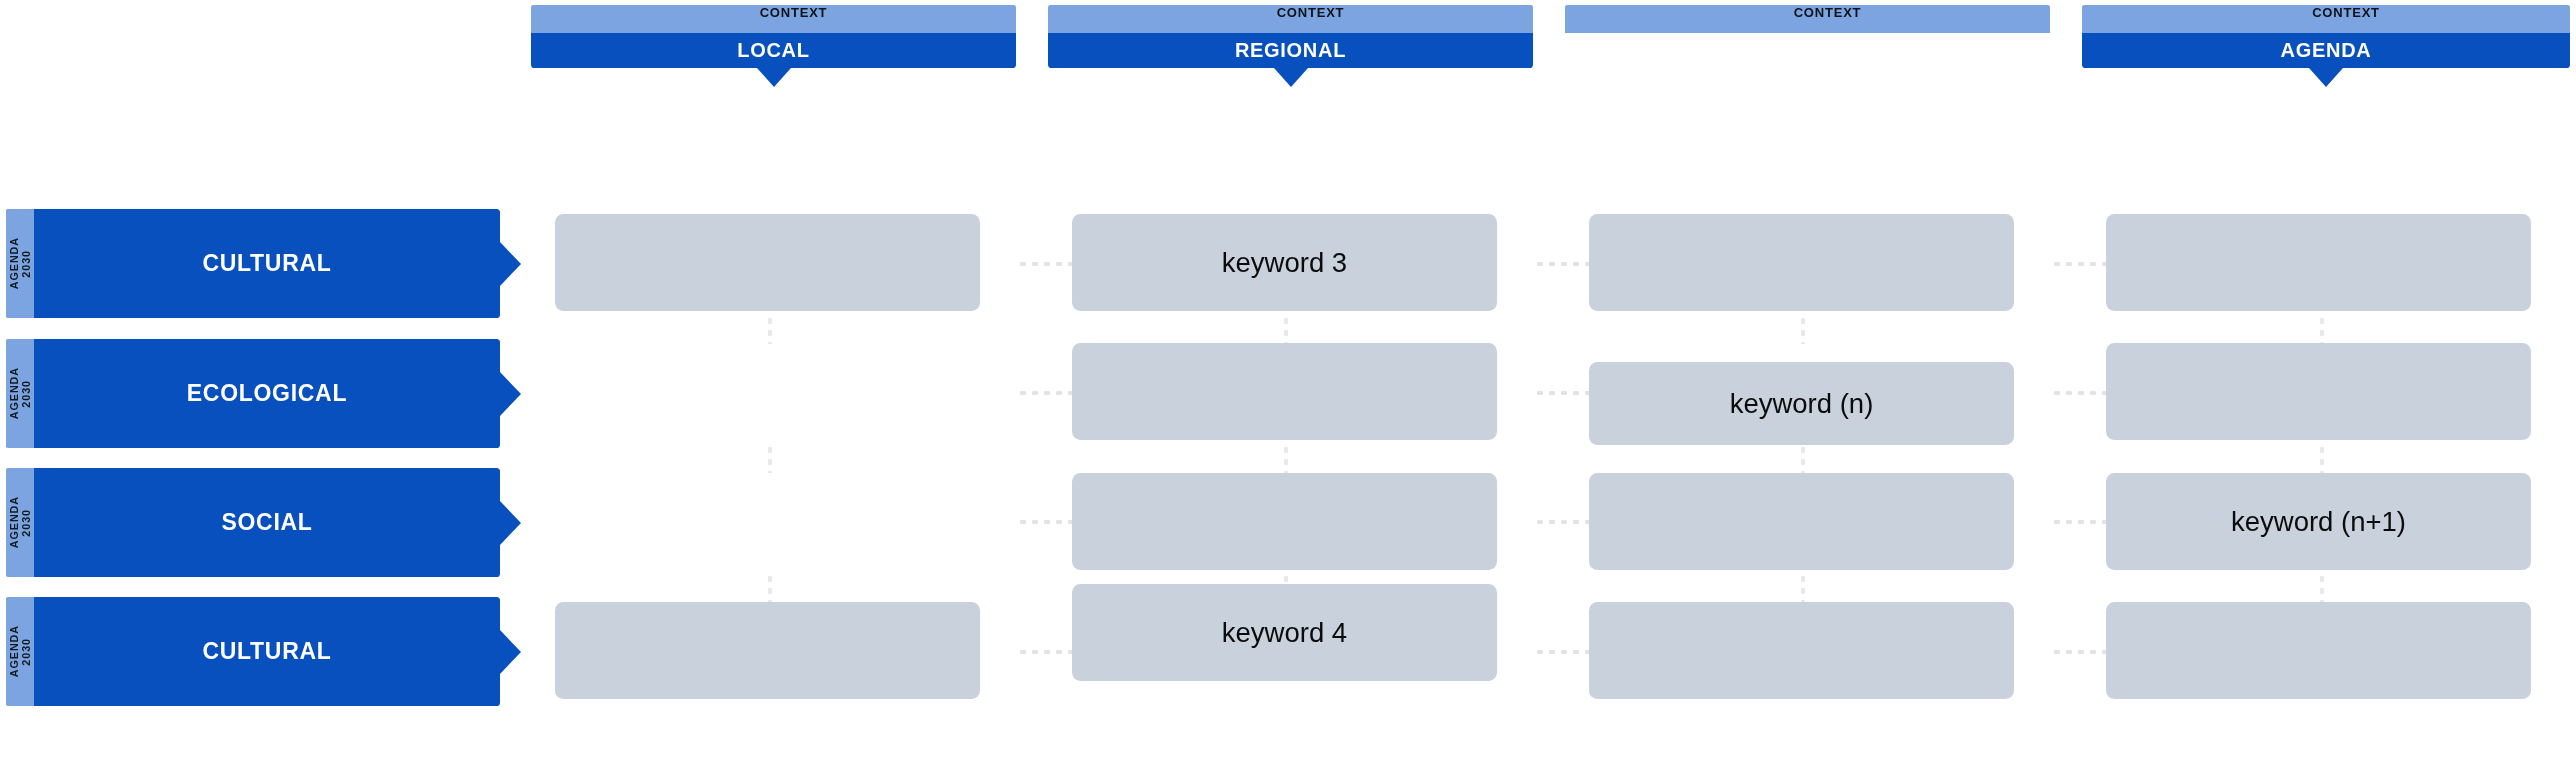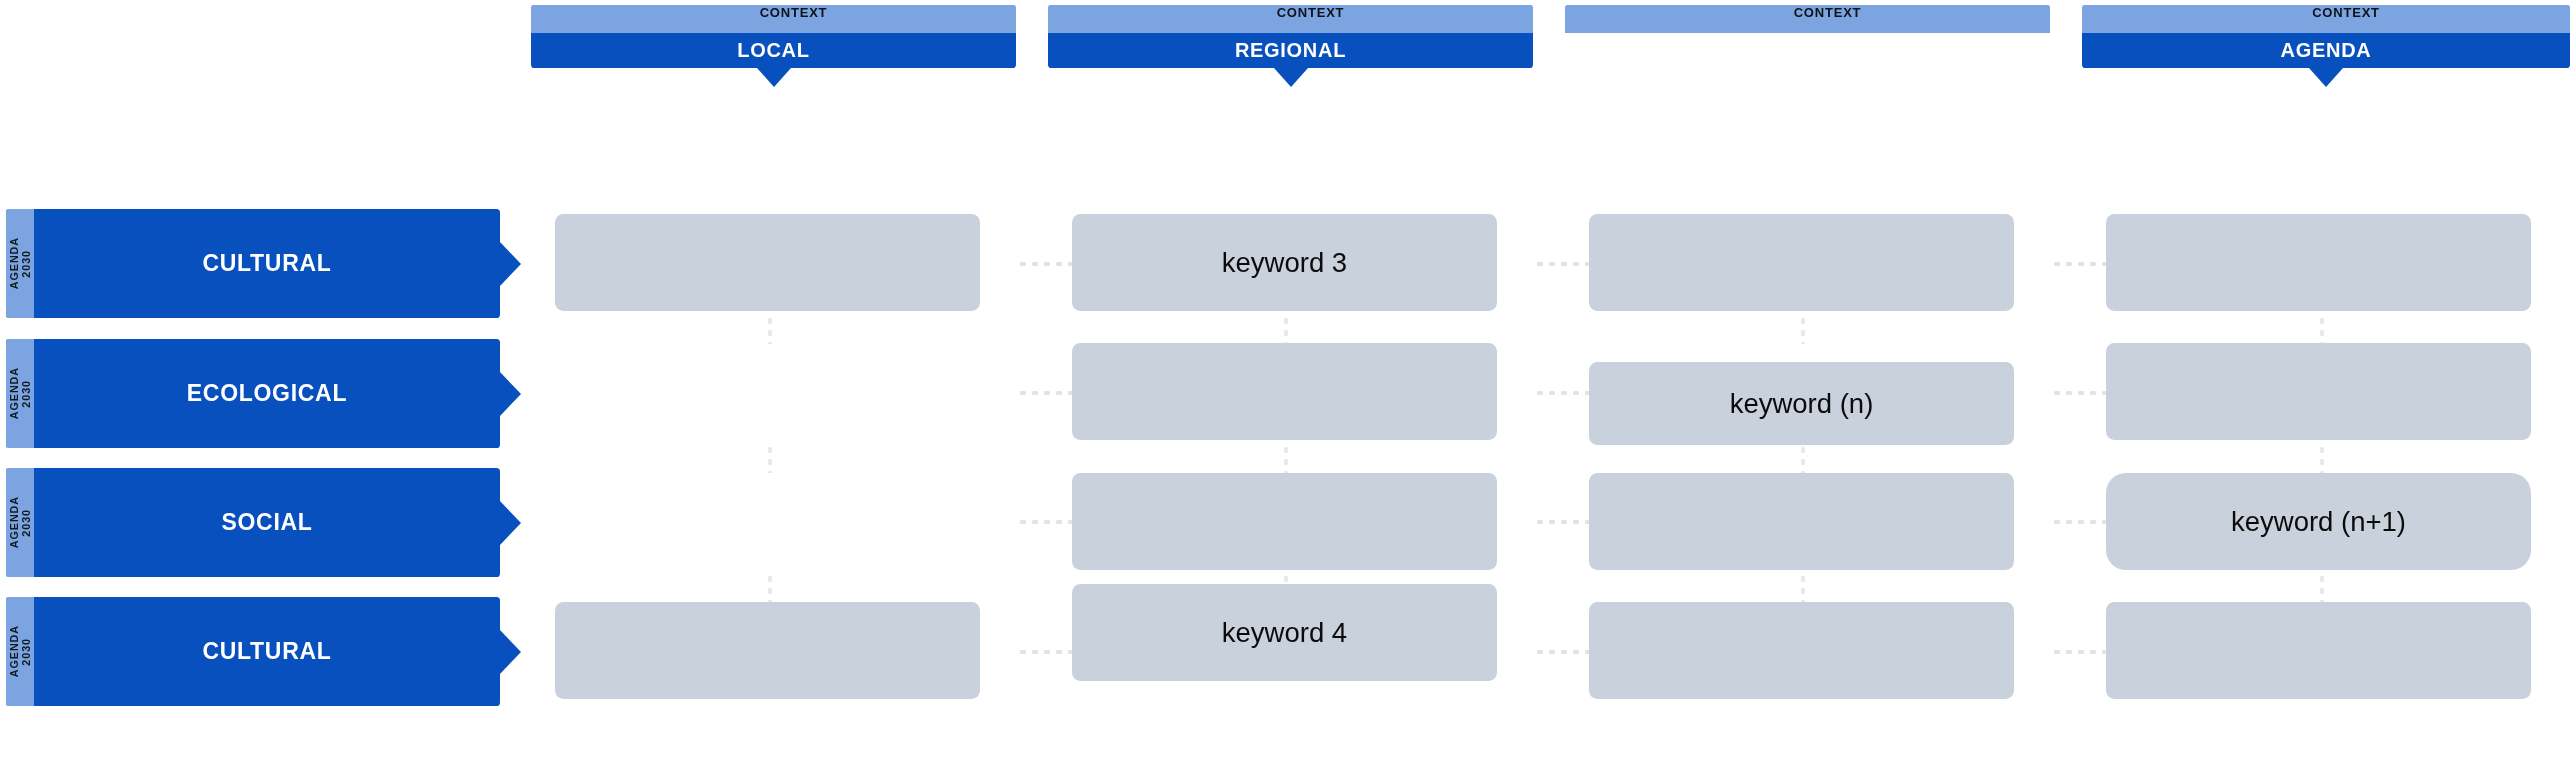--- a/index.html
+++ b/index.html
@@ -301,21 +301,21 @@
   <div class="cell" style="left:2106px; top:343px; width:425px; height:97px;">
     <span></span>
   </div>
 
   <div class="cell" style="left:1072px; top:473px; width:425px; height:97px;">
     <span></span>
   </div>
   <div class="cell" style="left:1589px; top:473px; width:425px; height:97px;">
     <span></span>
   </div>
-  <div class="cell" style="left:2106px; top:473px; width:425px; height:97px;border-radius:20px;">
+  <div class="cell" style="left:2106px; top:473px; width:425px; height:97px;">
     <span>keyword (n+1)</span>
   </div>
 
   <div class="cell" style="left:555px; top:602px; width:425px; height:97px;">
     <span></span>
   </div>
   <div class="cell" style="left:1072px; top:584px; width:425px; height:97px;">
     <span>keyword 4</span>
   </div>
   <div class="cell" style="left:1589px; top:602px; width:425px; height:97px;">

